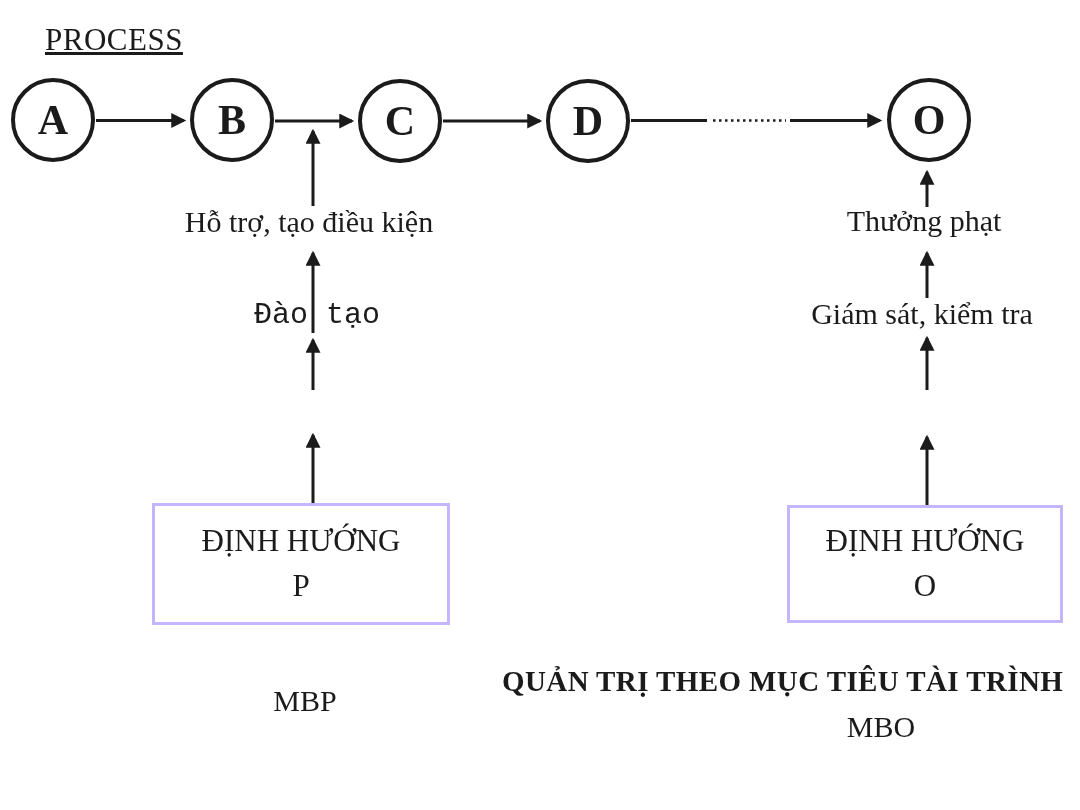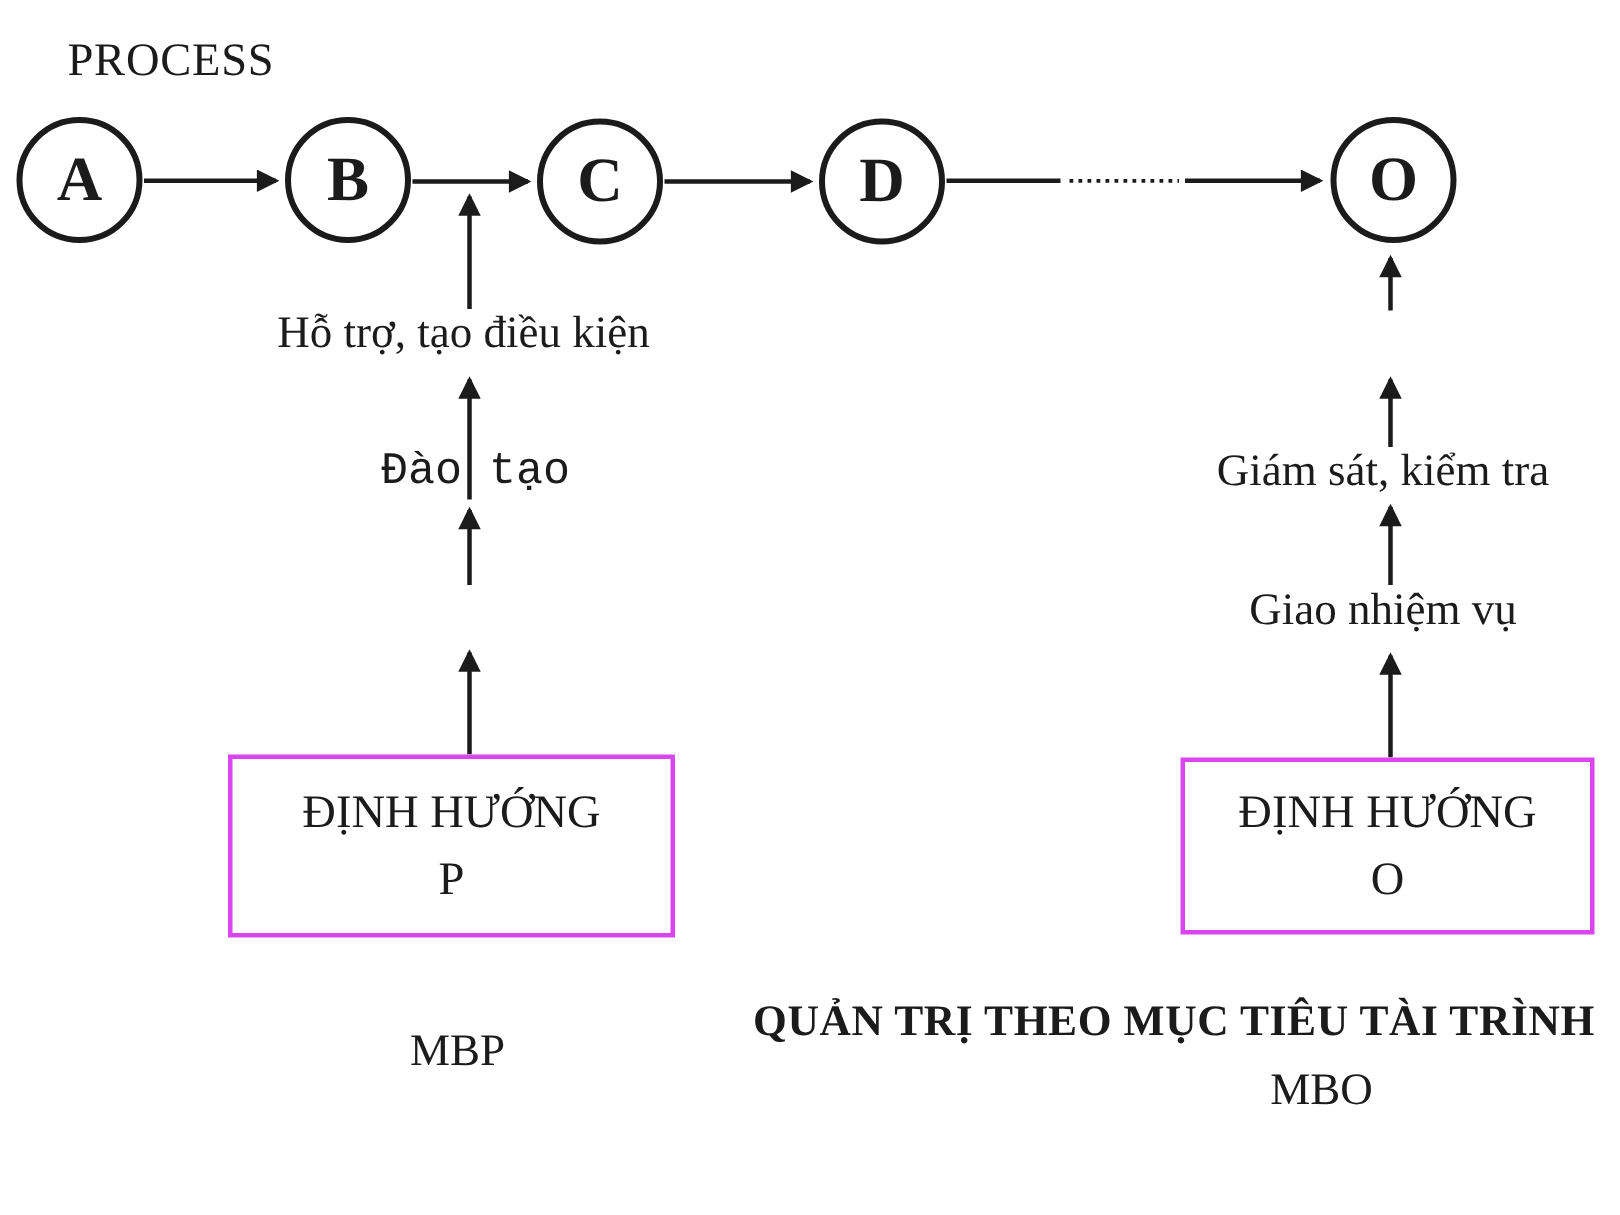--- a/index.html
+++ b/index.html
@@ -5,21 +5,21 @@
   html, body { margin: 0; padding: 0; background: #ffffff; }
   .stage {
     position: relative;
     width: 1080px;
     height: 810px;
     background: #ffffff;
     overflow: hidden;
     font-family: "Liberation Serif", "DejaVu Serif", serif;
     color: #1b1b1b;
   }
-  .abs { position: absolute; }
+  .abs { position: absolute; text-decoration: underline; }
 
   
   .heading {
     font-size: 31px;
     letter-spacing: 0.5px;
     white-space: nowrap;
   }
 
   
   .node {
@@ -48,21 +48,21 @@
     font-size: 30px;
     white-space: nowrap;
     line-height: 1.2;
     background: transparent;
   }
 
   
   .orient-box {
     position: absolute;
     box-sizing: border-box;
-    border: 3px solid #d946ef;
+    border: 3px solid #c4b5fd;
     background: #ffffff;
     display: flex;
     flex-direction: column;
     align-items: center;
     justify-content: center;
     font-size: 31px;
     line-height: 1.45;
     text-align: center;
   }
   .box-left  { left: 152px; top: 503px; width: 298px; height: 122px; }
@@ -129,22 +129,22 @@
   <div class="node" style="left:546px; top:79px;">
       <span>D</span>
     </div>
   <div class="node" style="left:887px; top:78px;">
       <span>O</span>
     </div>
 
   <div class="step-label" style="left:285px; top:204px;margin-left:24px;">Hỗ trợ, tạo điều kiện</div>
   <div class="step-label" style="left:317px; top:297px;font-family:Liberation Mono, monospace;">Đào tạo</div>
 
+  <div class="step-label" style="left:924px; top:203px;">Thưởng phạt</div>
   <div class="step-label" style="left:922px; top:296px;text-align:center;">Giám sát, kiểm tra</div>
-  <div class="step-label" style="left:922px; top:389px;">Giao nhiệm vụ</div>
 
   <div class="orient-box box-left">
     <div>ĐỊNH HƯỚNG</div>
     <div>P</div>
   </div>
   <div class="orient-box box-right">
     <div>ĐỊNH HƯỚNG</div>
     <div>O</div>
   </div>
 

